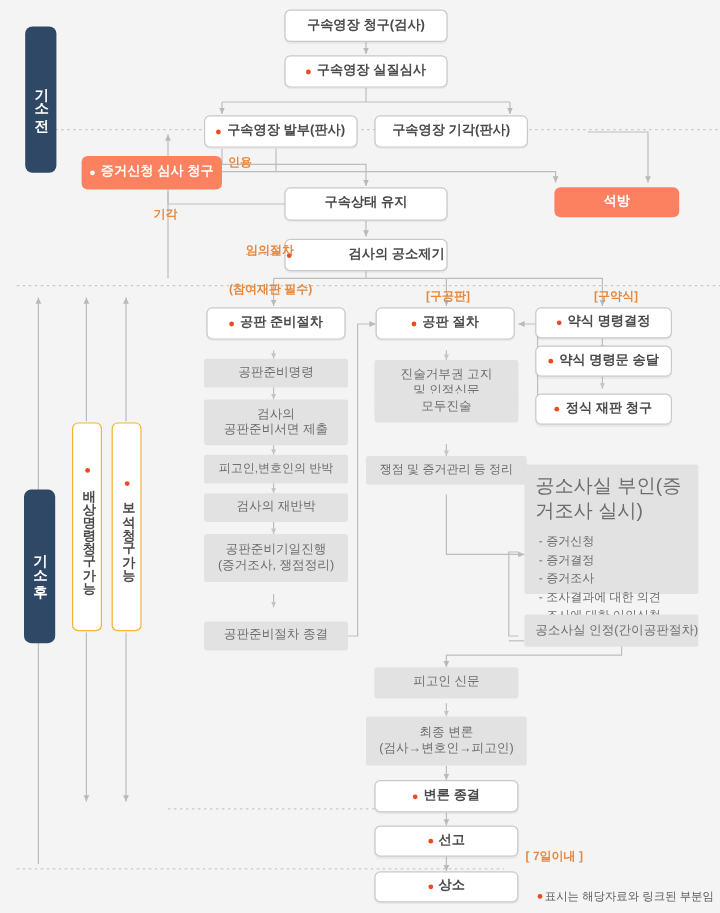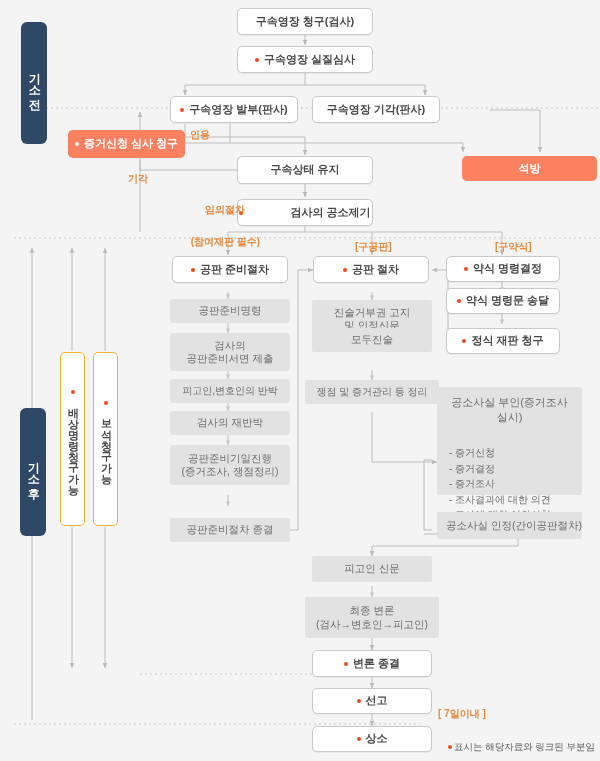--- a/index.html
+++ b/index.html
@@ -48,21 +48,21 @@
   
   .lbl{ position:absolute; font-size:10px; font-weight:bold; color:#e8883c; z-index:6; white-space:nowrap; }
   .lbl.two{ line-height:1.35; text-align:center; }
   .note{ position:absolute; font-size:9.5px; color:#5a5a5a; z-index:6; white-space:nowrap; }
 
   
   .listbox{
     position:absolute; background:#e2e2e2; border-radius:2px; z-index:4;
     color:#6d6d6d; font-size:10px; padding:8px 9px;
   }
-  .listbox .hd{ font-size:11px; margin-bottom:20px;text-align:center; }
+  .listbox .hd{ font-size:16px; margin-bottom:7px; }
   .listbox .li{ font-size:10px; line-height:1.55; padding-left:3px; }
 </style>
 </head>
 <body>
 
 <svg id="canvas" viewBox="0 0 600 761" xmlns="http://www.w3.org/2000/svg">
   <defs>
     <marker id="ah" markerWidth="7" markerHeight="7" refX="5.2" refY="3" orient="auto" markerUnits="userSpaceOnUse">
       <path d="M0,0.6 L5.2,3 L0,5.4 z" fill="#b9b9b9"></path>
     </marker>
@@ -188,21 +188,21 @@
 
 <div class="node obox dotwrap" style="left:68px; top:130px; width:117px; height:28px;">
   <span class="dot" style="background:#ffffff;"></span>
   <span>증거신청 심사 청구</span>
 </div>
 
 <div class="node wbox" style="left:237px; top:156px; width:136px; height:28px;">
   <span>구속상태 유지</span>
 </div>
 
-<div class="node obox" style="left:462px; top:156px; width:135px; height:25px;">
+<div class="node obox" style="left:462px; top:156px; width:104px; height:25px;">
   <span>석방</span>
 </div>
 
 <div class="node wbox dotwrap" style="left:237px; top:199px; width:136px; height:27px;gap:42px;">
   <span class="dot"></span>
   <span>검사의 공소제기</span>
 </div>
 
 <div class="lbl" style="left:190px; top:128px;">인용</div>
 <div class="lbl" style="left:128px; top:172px;">기각</div>

